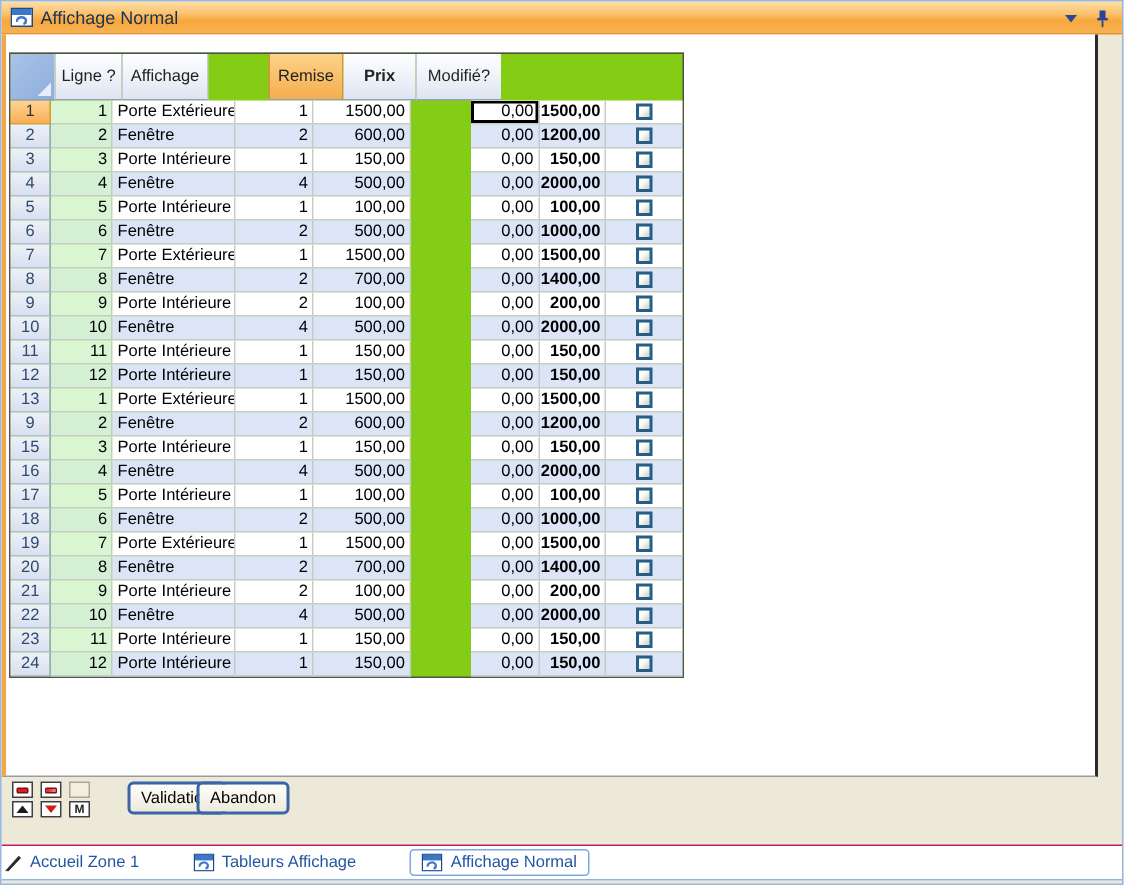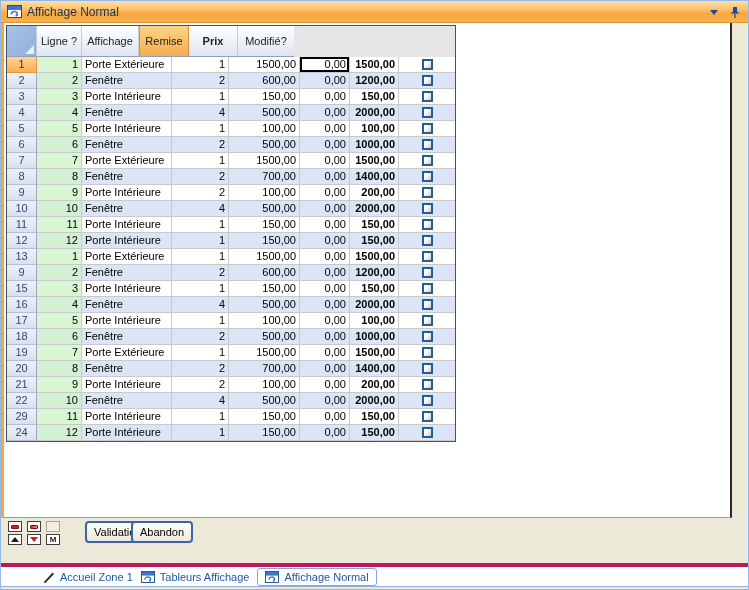--- a/index.html
+++ b/index.html
@@ -12,31 +12,31 @@
   .titlebar .win-ico{margin:0 5px 0 6px;display:inline-flex;}
   .titlebar .title{font-size:12px;color:#1B3156;}
   .tb-right{position:absolute;right:10px;top:0;height:22px;display:flex;align-items:center;gap:12px;}
   .chevron{width:0;height:0;border-left:4px solid transparent;border-right:4px solid transparent;border-top:5px solid #25479B;cursor:pointer;}
 
   
   .panel{position:absolute;left:0;top:22px;width:731px;height:495px;background:#fff;
     border-left:3px solid #F3A54A;border-right:2px solid #2A2A2A;border-bottom:1px solid #9B9B9B;box-sizing:border-box;}
 
   
-  .table{position:absolute;left:2px;top:2px;width:448px;border:1px solid #4F4F4F;background:#e5e5e5;}
+  .table{position:absolute;left:2px;top:12px;width:448px;border:1px solid #4F4F4F;background:#84cc16;}
   .thead{display:flex;}
   .hcell{height:31px;box-sizing:border-box;border-right:1px solid #C3CCDA;border-bottom:1px solid #8FA0BC;
     background:linear-gradient(180deg,#FFFFFF,#DEE5F2);display:flex;align-items:center;justify-content:center;
     text-align:center;font-size:11px;line-height:12px;color:#222;cursor:default;}
   .hcell.sel{background:linear-gradient(180deg,#FCD389,#F6AD4D);border-right:1px solid #D8913C;border-left:1px solid #D8913C;}
   .selectall{background:linear-gradient(135deg,#A9C3E9,#8FAEDC);position:relative;}
   .selectall .tri{position:absolute;right:2px;bottom:2px;width:0;height:0;
     border-left:9px solid transparent;border-bottom:9px solid #E9EFF9;}
   .col-num{width:30px;}.col-ligne{width:45px;}.col-des{width:90px;}.col-qte{width:57px;}
-  .col-pu{width:71px;}.col-rem{width:50px;}.col-prix{width:49px;font-weight:bold;}.col-mod{width:56px;border-right:none;}
+  .col-pu{width:71px;}.col-rem{width:50px;margin-left:40px;}.col-prix{width:49px;font-weight:bold;}.col-mod{width:56px;border-right:none;}
   .hcell.col-mod{border-right:none;}
 
   .trow{display:flex;height:16px;}
   .tbody .trow:nth-of-type(odd) .cell{background:#FFFFFF;}
   .tbody .trow:nth-of-type(even) .cell{background:#DBE5F7;}
   .cell{height:16px;box-sizing:border-box;border-right:1px solid #C9C9C9;border-bottom:1px solid #C9C9C9;
     font-size:11px;line-height:14px;color:#000;overflow:hidden;white-space:nowrap;}
   .cell.num{text-align:right;padding-right:3px;}
   .cell.txt{text-align:left;padding-left:3px;}
   .rowhead{background:linear-gradient(180deg,#EDF1F8,#D9E0EF)!important;border-right:1px solid #98A8C8;
@@ -62,22 +62,22 @@
   .glyph-down{width:0;height:0;border-left:4px solid transparent;border-right:4px solid transparent;border-top:5px solid #D31C1C;}
   .glyph-m{font-size:8px;font-weight:bold;color:#222;line-height:8px;}
   .xp-btn{position:absolute;top:520px;height:22px;box-sizing:border-box;border:2px solid #3A66A8;border-radius:4px;
     background:linear-gradient(180deg,#FEFEFA,#EDEADB);font-size:11px;color:#000;
     display:flex;align-items:center;justify-content:center;padding:0 7px;cursor:pointer;font-family:inherit;}
   #btn-validation{left:84px;}
   #btn-abandon{left:130px;}
 
   
   .tabbar{position:absolute;left:0;right:0;top:562px;height:24px;background:#fff;
-    border-top:4px solid #be185d;border-bottom:1px solid #8DB2E3;box-sizing:border-box;
-    display:flex;align-items:center;padding-left:40px;gap:8px;font-size:11px;color:#2456A4;}
+    border-top:1px solid #be185d;border-bottom:1px solid #8DB2E3;box-sizing:border-box;
+    display:flex;align-items:center;gap:36px;font-size:11px;color:#2456A4;}
   .tab{display:inline-flex;align-items:center;gap:5px;cursor:pointer;white-space:nowrap;}
   .tab.active{border:1px solid #7FA8DC;border-radius:3px;background:#fff;padding:2px 7px;}
 </style>
 </head>
 <body>
 
 <div class="window">
 
   <div class="titlebar">
     <span class="win-ico">
@@ -373,21 +373,21 @@
             <div class="cell txt col-des">Fenêtre</div>
             <div class="cell num col-qte">4</div>
             <div class="cell num col-pu">500,00</div>
             <div class="cell num col-rem c-rem">0,00</div>
             <div class="cell num col-prix">2000,00</div>
             <div class="cell chk col-mod">
               <span class="checkbox"></span>
             </div>
           </div>
           <div class="trow">
-            <div class="cell rowhead col-num">29</div>
+            <div class="cell rowhead col-num">23</div>
             <div class="cell green num col-ligne">11</div>
             <div class="cell txt col-des">Porte Intérieure</div>
             <div class="cell num col-qte">1</div>
             <div class="cell num col-pu">150,00</div>
             <div class="cell num col-rem c-rem">0,00</div>
             <div class="cell num col-prix">150,00</div>
             <div class="cell chk col-mod">
               <span class="checkbox"></span>
             </div>
           </div>

